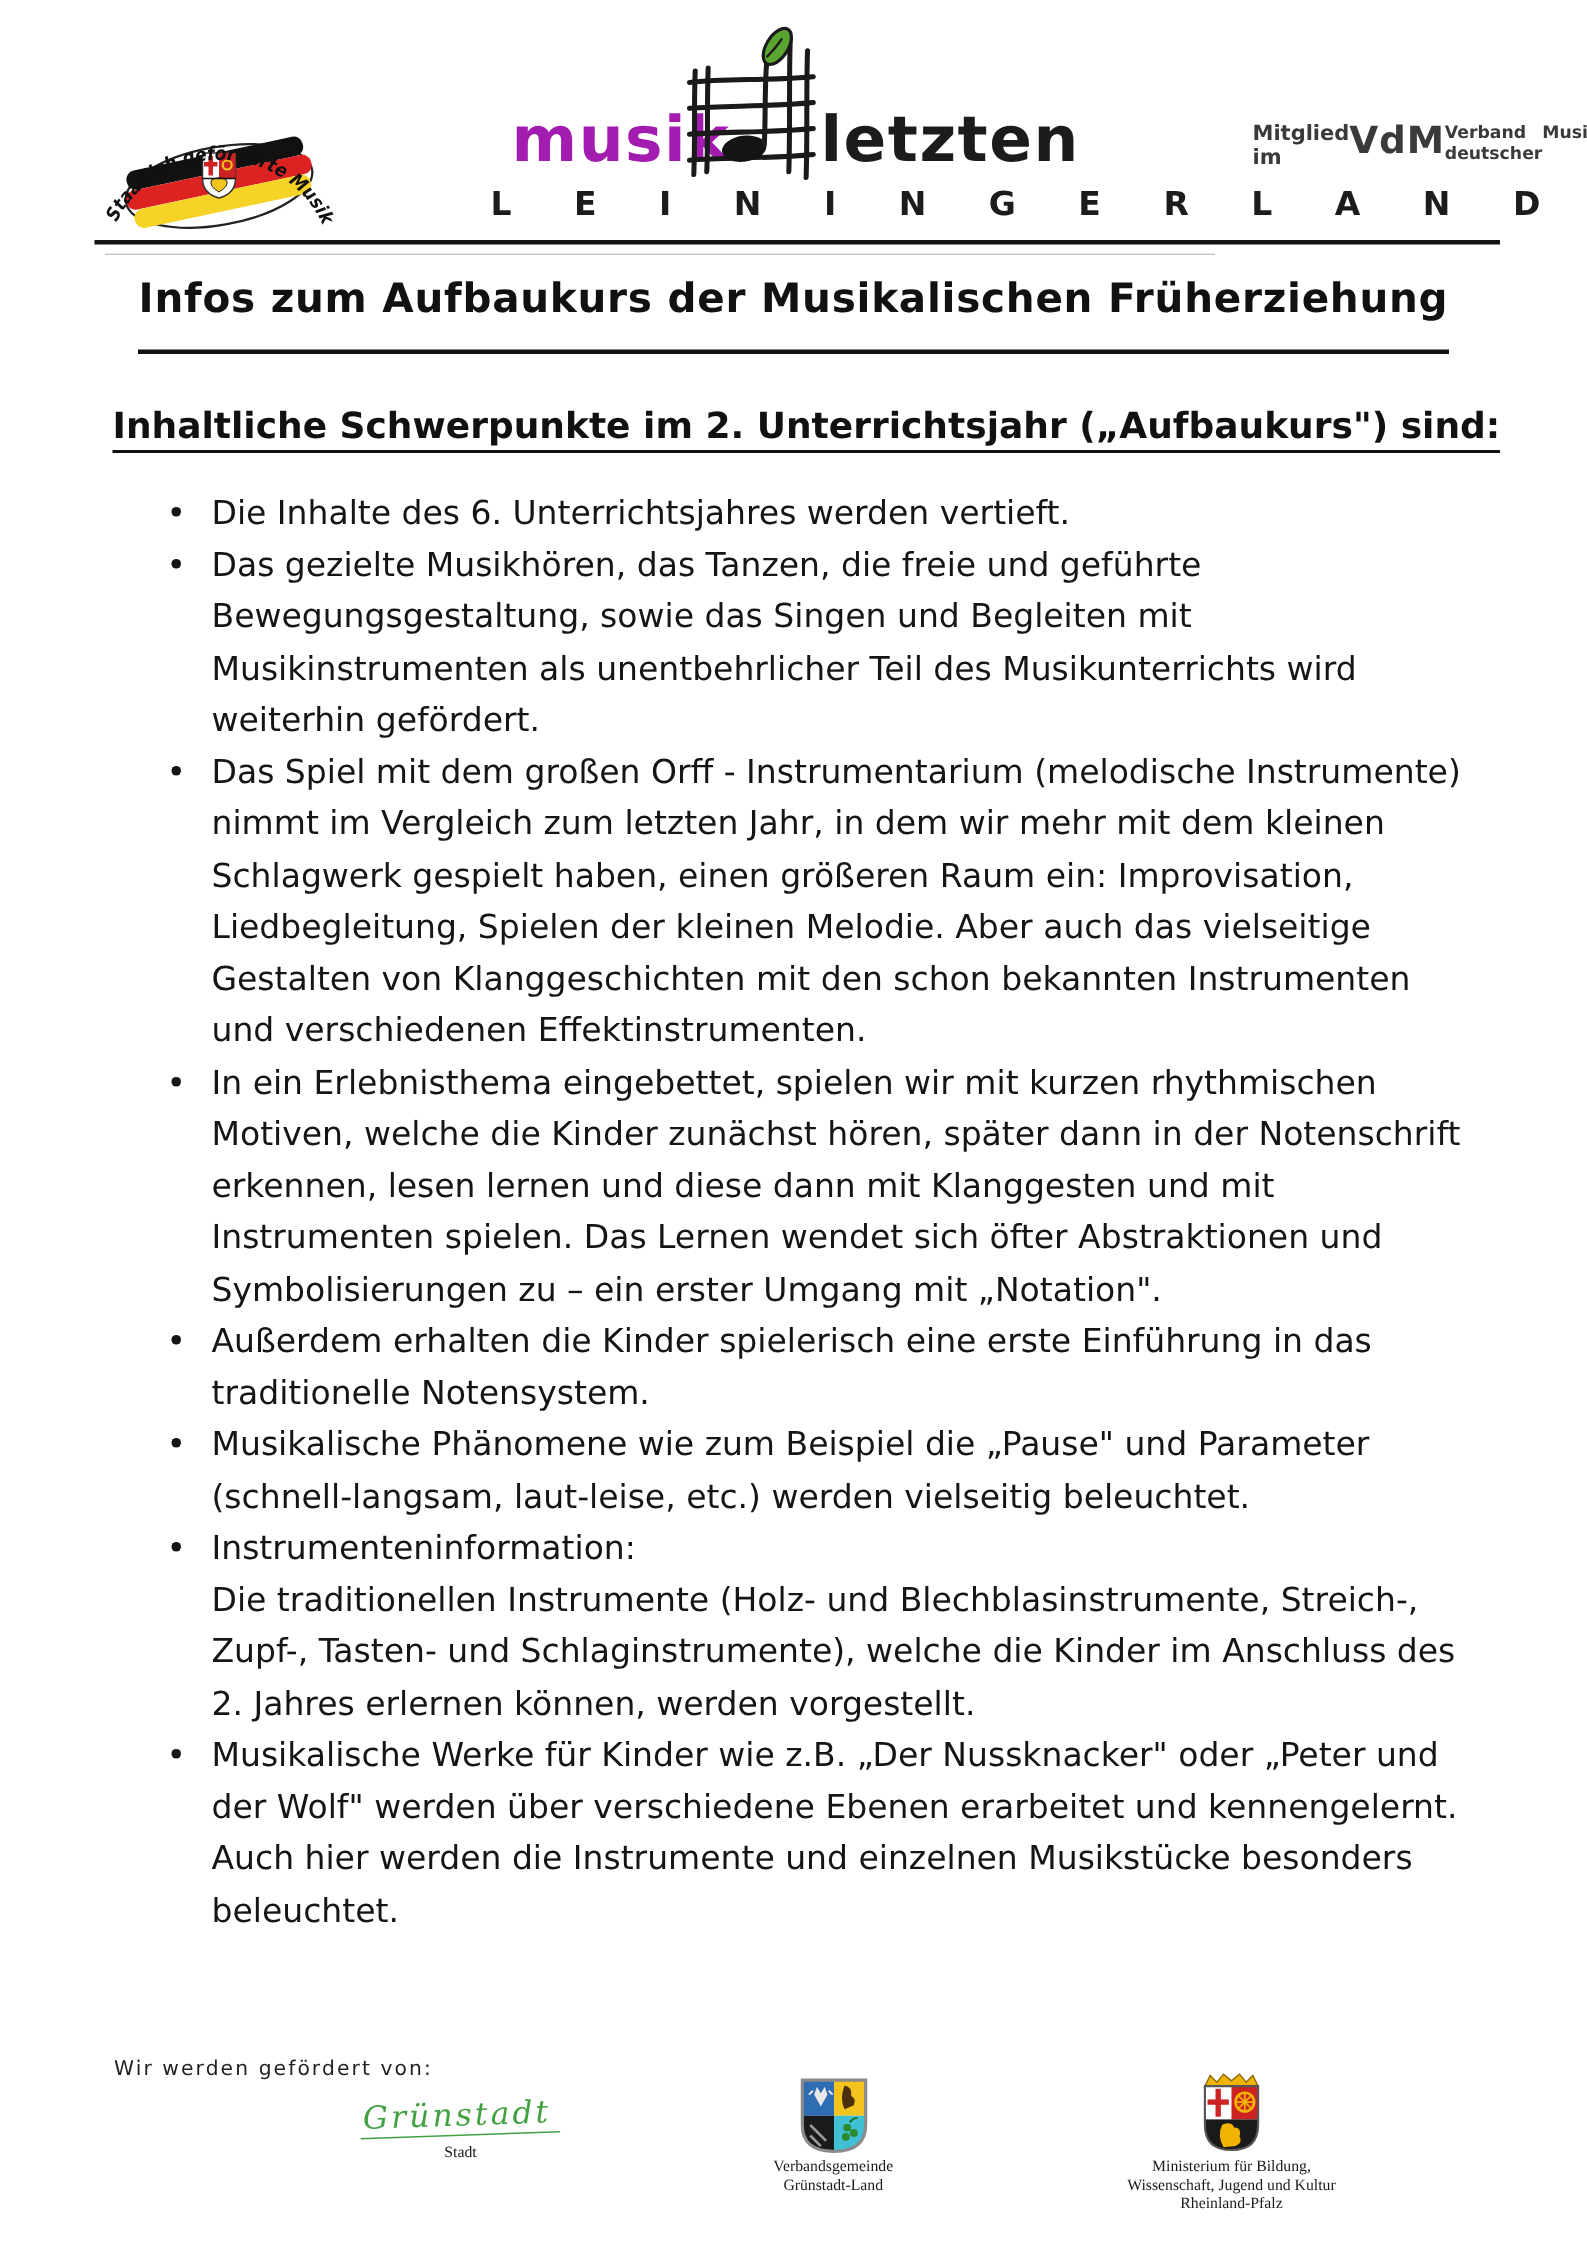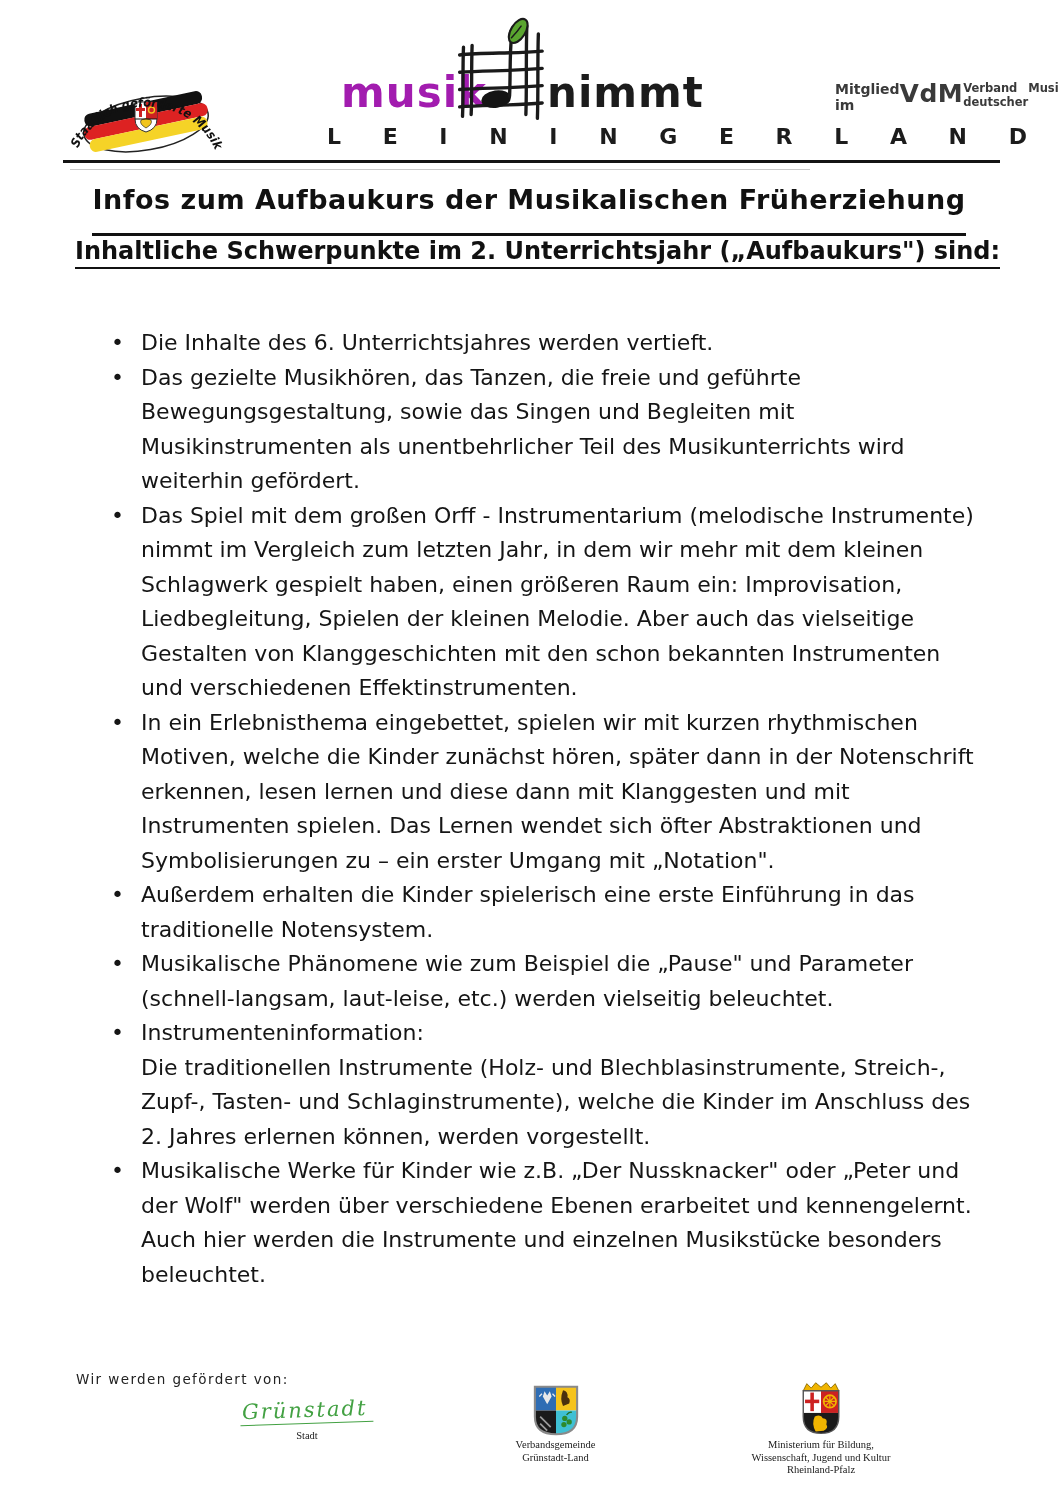--- a/index.html
+++ b/index.html
@@ -25,21 +25,21 @@
   .vdm-line1 { font-size:14px; font-weight:700; }
   .vdm-acr { font-size:25px; font-weight:700; line-height:1.0; letter-spacing:0.5px; }
   .vdm-line2, .vdm-line3 { font-size:11.5px; font-weight:700; line-height:1.25; }
   .divider { position:absolute; top:160px; left:63px; width:937px; height:3px; background:#141414; }
   .divider-shadow { position:absolute; top:169px; left:70px; width:740px; height:1px; background:#c9c9c9; }
 
   
   .title-wrap { position:absolute; top:184px; left:0; width:100%; text-align:center; }
   .doc-title { display:inline-block; font-size:27px; font-weight:700; color:#111;
     border-bottom:3px solid #111; padding-bottom:18px; letter-spacing:0.5px; }
-  .subtitle-wrap { position:absolute; top:237px; left:75px; }
+  .subtitle-wrap { position:absolute; top:270px; left:75px; }
   .doc-subtitle { display:inline-block; font-size:24px; color:#111;
     border-bottom:2px solid #111; padding-bottom:2px; }
 
   
   .bullet-list { position:absolute; top:326px; left:108px; width:868px; list-style:none; }
   .bullet-list li { position:relative; padding-left:33px; font-size:22px; line-height:34.5px;
     color:#151515; white-space:pre-line; }
   .bullet-list li::before { content:"\2022"; position:absolute; left:3px; top:0;
     font-size:22px; color:#151515; }
 
@@ -101,21 +101,21 @@
             <path d="M9,40 C34,37 64,39 95,36"></path>
             <path d="M9,58 C34,56 64,57 95,54"></path>
             <path d="M9,76 C34,74 64,75 95,72"></path>
             <path d="M9,94 C34,92 64,93 95,90"></path>
             <ellipse cx="47" cy="86" rx="15.5" ry="9" fill="#141414" stroke="none" transform="rotate(-8 47 86)"></ellipse>
             <path d="M61,83 C62,62 61,40 63,22"></path>
             <ellipse cx="70" cy="15" rx="7.5" ry="14" transform="rotate(32 70 15)" fill="#5aa52f" stroke="#1a1a1a" stroke-width="2.2"></ellipse>
             <path d="M63,22 C66,19 69,16 73,10" stroke-width="1.6"></path>
           </svg>
         </div>
-        <span class="brand-word brand-schule">nimmt</span>
+        <span class="brand-word brand-schule">letzten</span>
       </div>
       <div class="brand-sub">L E I N I N G E R L A N D</div>
     </div>
 
     <div class="right-logo">
       <svg width="74" height="74" viewBox="0 0 80 80">
         <defs>
           <linearGradient id="vdmgrad" x1="0%" y1="0%" x2="85%" y2="100%">
             <stop offset="0%" stop-color="#f6a21b"></stop>
             <stop offset="55%" stop-color="#e4551f"></stop>

